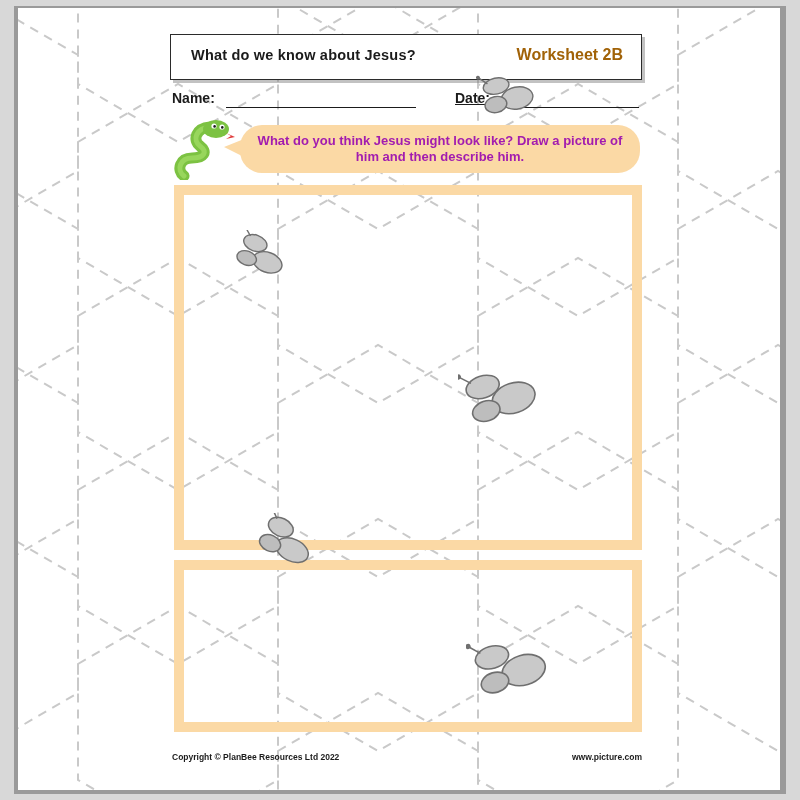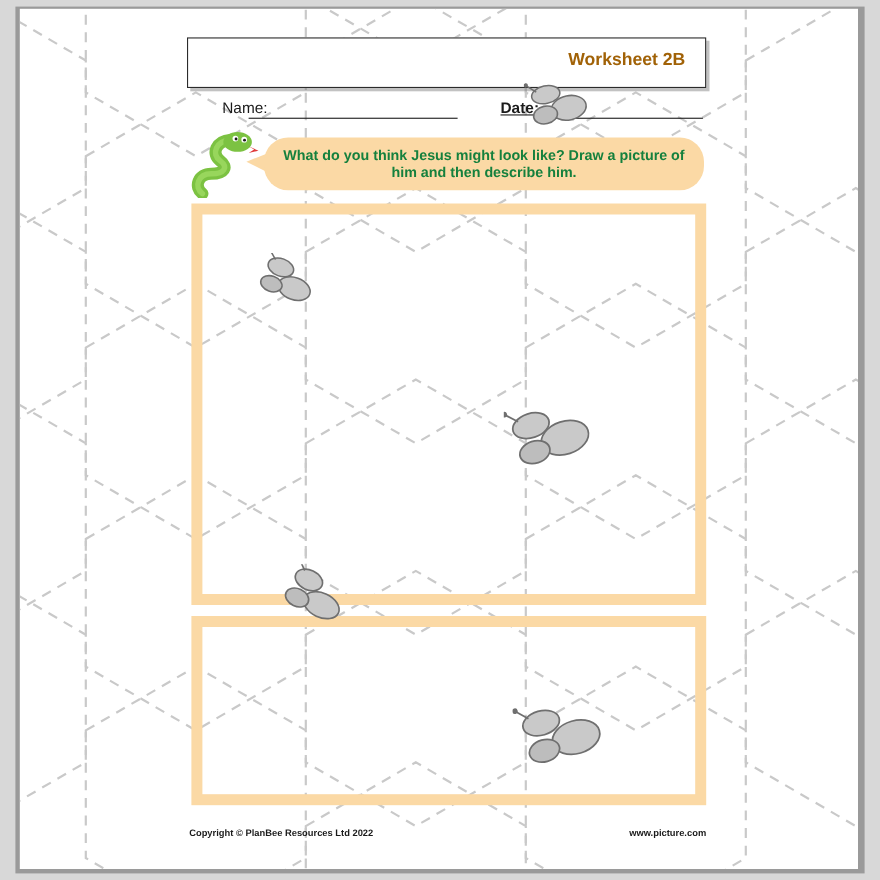--- a/index.html
+++ b/index.html
@@ -87,23 +87,22 @@
     font-size: 16px;
     font-weight: bold;
     color: #a16207;
   }
 
   .name-label {
     position: absolute;
     left: 154px;
     top: 82px;
     font-size: 14px;
-    font-weight: normal;
-    color: #1b1b1b;
-    margin-left: 30px;
+    font-weight: bold;
+    color: #1b1b1b;
   }
   .name-rule {
     position: absolute;
     left: 208px;
     top: 99px;
     width: 190px;
     border-bottom: 1.5px solid #1b1b1b;
   }
   .date-label {
     position: absolute;
@@ -134,21 +133,21 @@
     display: flex;
     align-items: center;
     justify-content: center;
     text-align: center;
     padding: 0 12px;
     box-sizing: border-box;
   }
   .bubble-text {
     font-size: 13px;
     font-weight: bold;
-    color: #15803d;
+    color: #a21caf;
     line-height: 1.25;
   }
   .bubble-tail {
     position: absolute;
     left: 206px;
     top: 131px;
     width: 0; height: 0;
     border-top: 8px solid transparent;
     border-bottom: 10px solid transparent;
     border-right: 20px solid #fbd9a5;
@@ -244,20 +243,21 @@
         <polygon points="-140,47 -40,-11 60,47 60,163 -40,221 -140,163"></polygon>
         <polygon points="-140,221 -40,163 60,221 60,337 -40,395 -140,337"></polygon>
         <polygon points="-140,395 -40,337 60,395 60,511 -40,569 -140,511"></polygon>
         <polygon points="-140,569 -40,511 60,569 60,685 -40,743 -140,685"></polygon>
       </g>
     </svg>
 
     <div class="content">
 
       <div class="title-box">
+        <span class="title-text">What do we know about Jesus?</span>
         <span class="worksheet-label">Worksheet 2B</span>
       </div>
 
       <span class="name-label">Name:</span>
       <div class="name-rule"></div>
       <span class="date-label">Date:</span>
       <div class="date-rule"></div>
 
       <svg class="deco" style="left:152px; top:110px; width:70px; height:62px;" viewBox="0 0 70 62" xmlns="http://www.w3.org/2000/svg">
         <path d="M14 58 C6 52 10 40 22 40 C34 40 38 34 30 28 C22 22 26 10 40 9" fill="none" stroke="#7cc242" stroke-width="11" stroke-linecap="round"></path>

